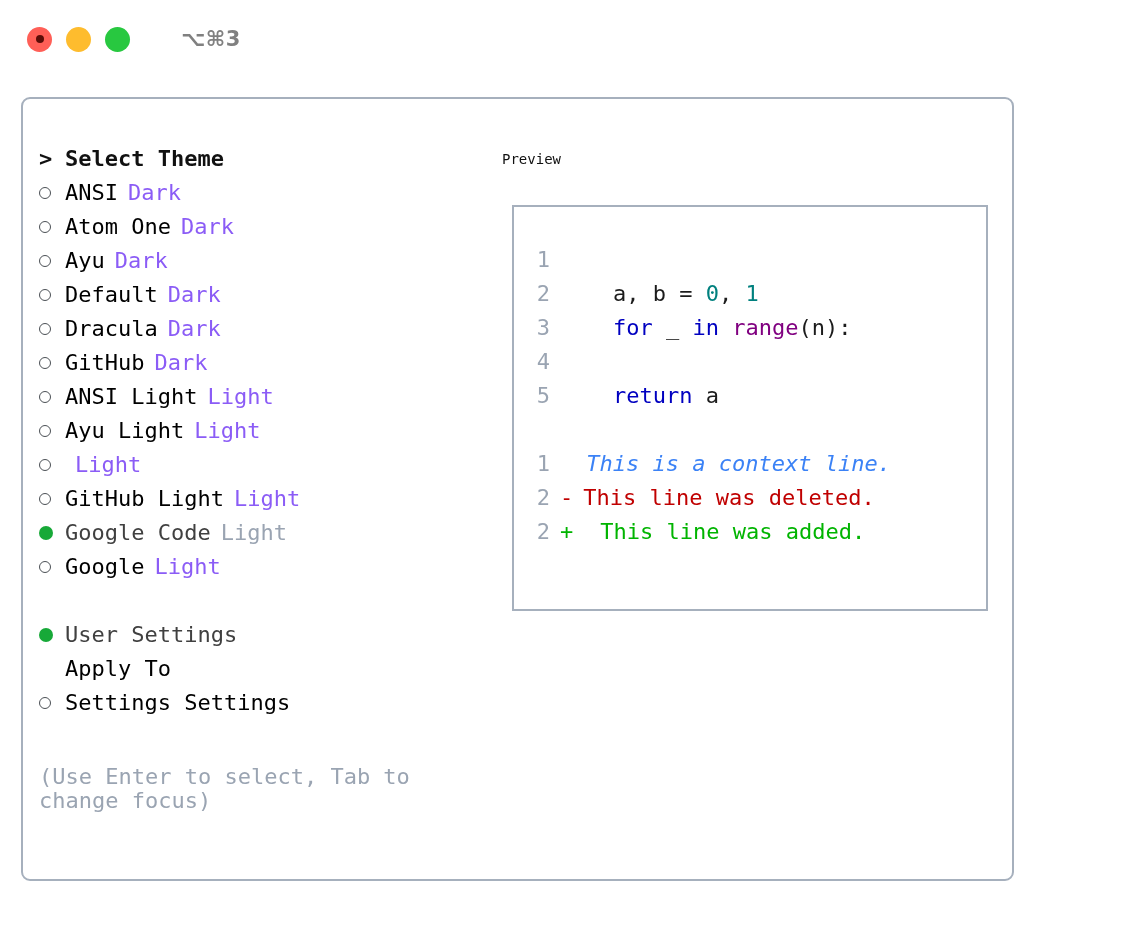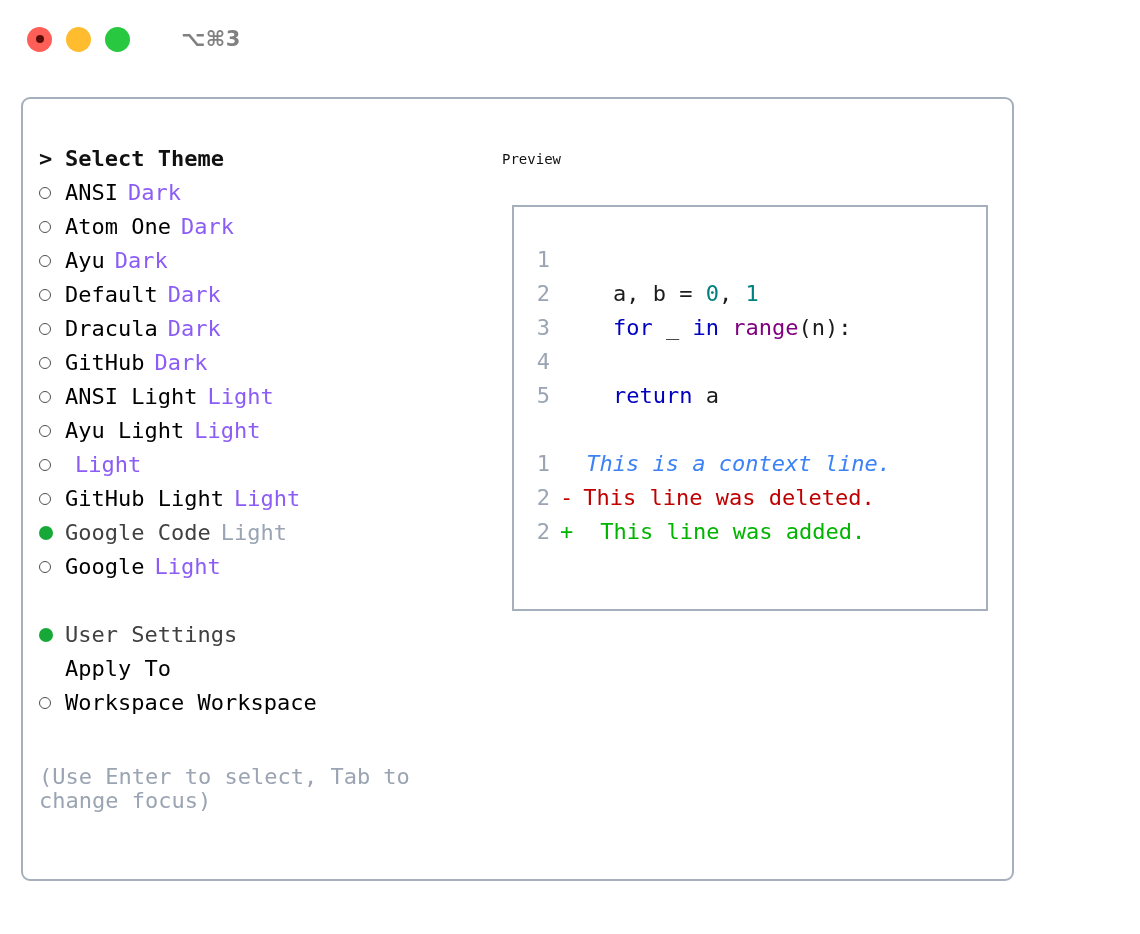--- a/index.html
+++ b/index.html
@@ -301,21 +301,21 @@
         <span class="label sel">User Settings</span>
       </div>
 
       <div class="row">
         <span class="marker"></span>
         <span class="label">Apply To</span>
       </div>
 
       <div class="row">
         <span class="marker"><span class="ring"></span></span>
-        <span class="label">Workspace Workspace</span>
+        <span class="label">Settings Settings</span>
       </div>
     </div>
 
     <div id="hint">(Use Enter to select, Tab to change focus)</div>
 
     <div id="right-col">
       <div id="preview-title">Preview</div>
     </div>
 
     <div id="code-box">

